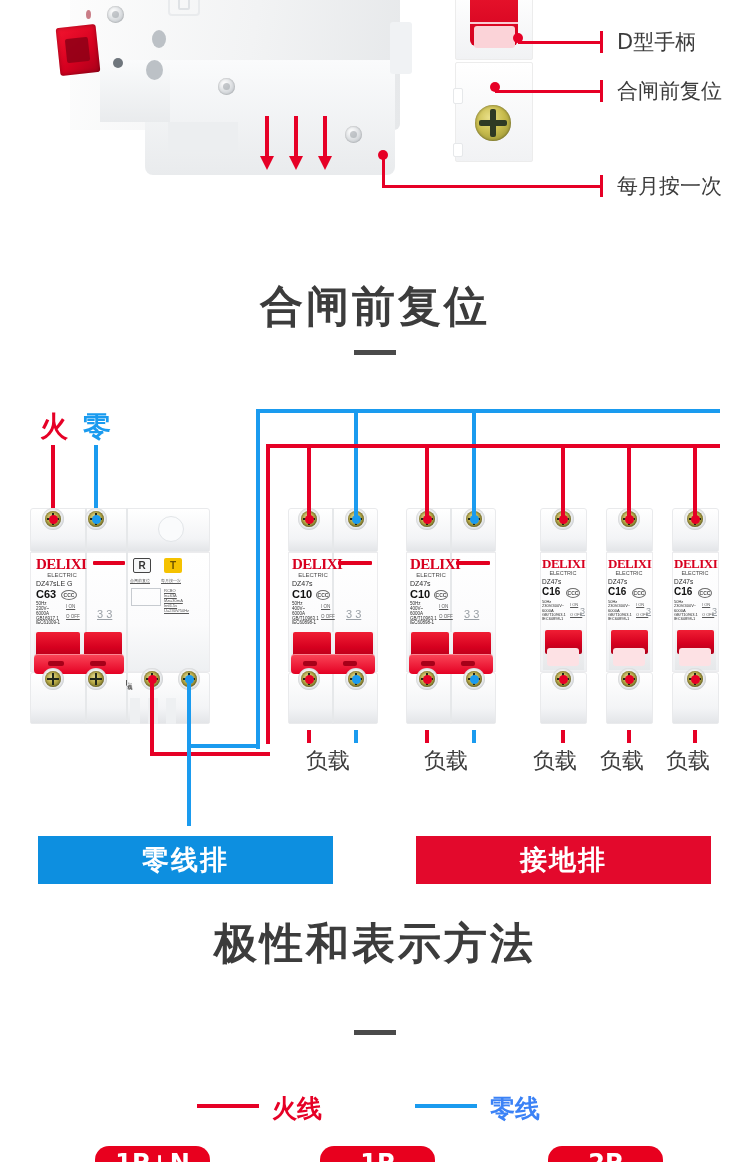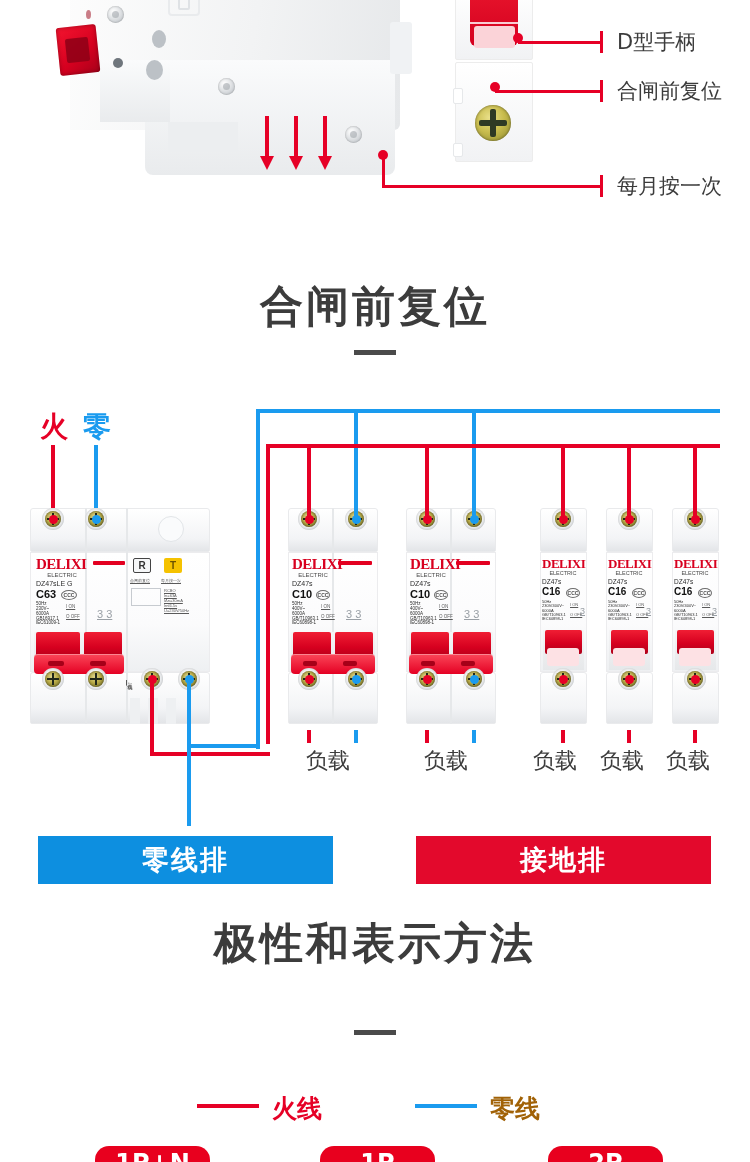--- a/index.html
+++ b/index.html
@@ -570,21 +570,21 @@
   <div class="bar-label" style="left:38px; top:836px; width:295px; height:48px; background:#0d8fe0;">
     <span>零线排</span>
   </div>
 
   <div class="sec-title" style="top:915px;">极性和表示方法</div>
   <div class="sec-rule" style="top:1030px;"></div>
 
   <div class="leg-line" style="left:197px; top:1104px; background:#e60026;"></div>
   <div class="leg-txt" style="left:272px; top:1092px; color:#e60026;">火线</div>
   <div class="leg-line" style="left:415px; top:1104px; background:#1a9bef;"></div>
-  <div class="leg-txt" style="left:490px; top:1092px; color:#a16207;">零线</div>
+  <div class="leg-txt" style="left:490px; top:1092px; color:#3b82f6;">零线</div>
 
   <div class="pill" style="left:95px; top:1146px; width:115px; height:34px;">
     <span>1P+N</span>
   </div>
   <div class="pill" style="left:320px; top:1146px; width:115px; height:34px;">
     <span>1P</span>
   </div>
   <div class="pill" style="left:548px; top:1146px; width:115px; height:34px;">
     <span>2P</span>
   </div>

